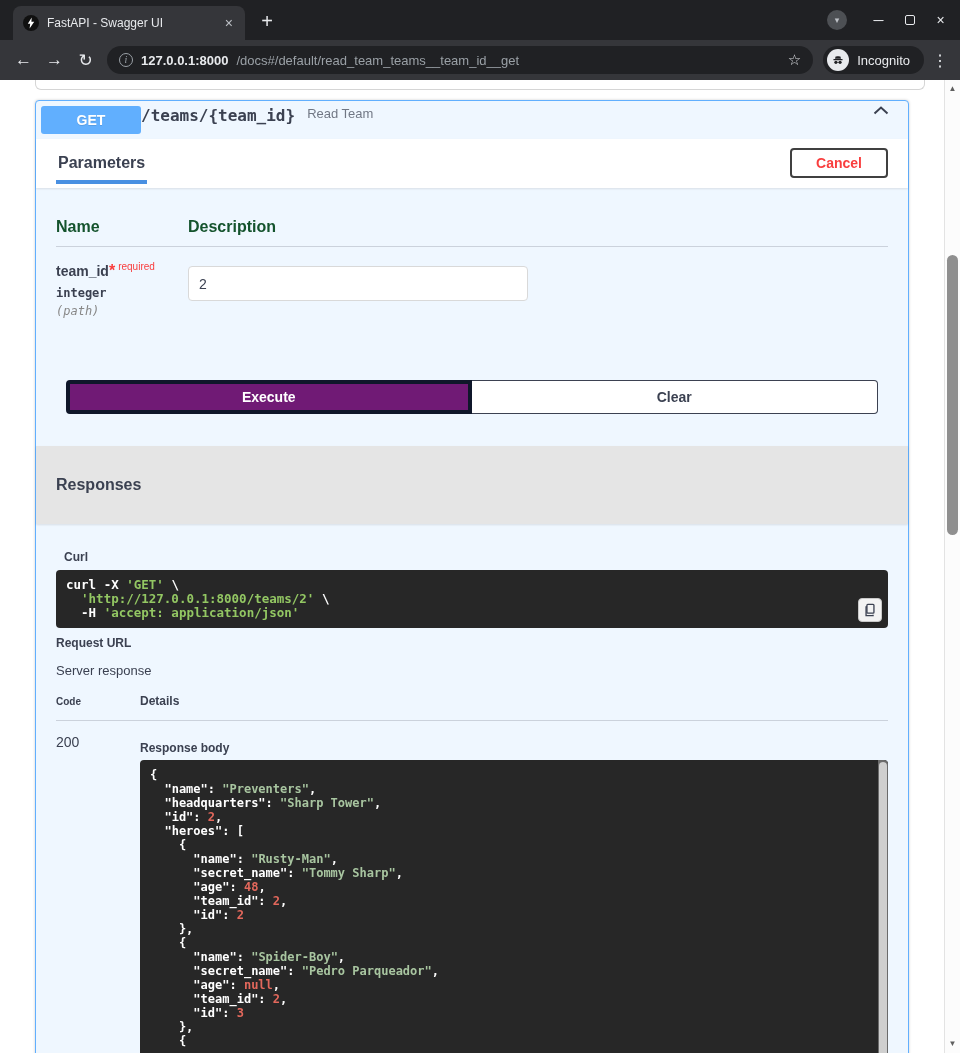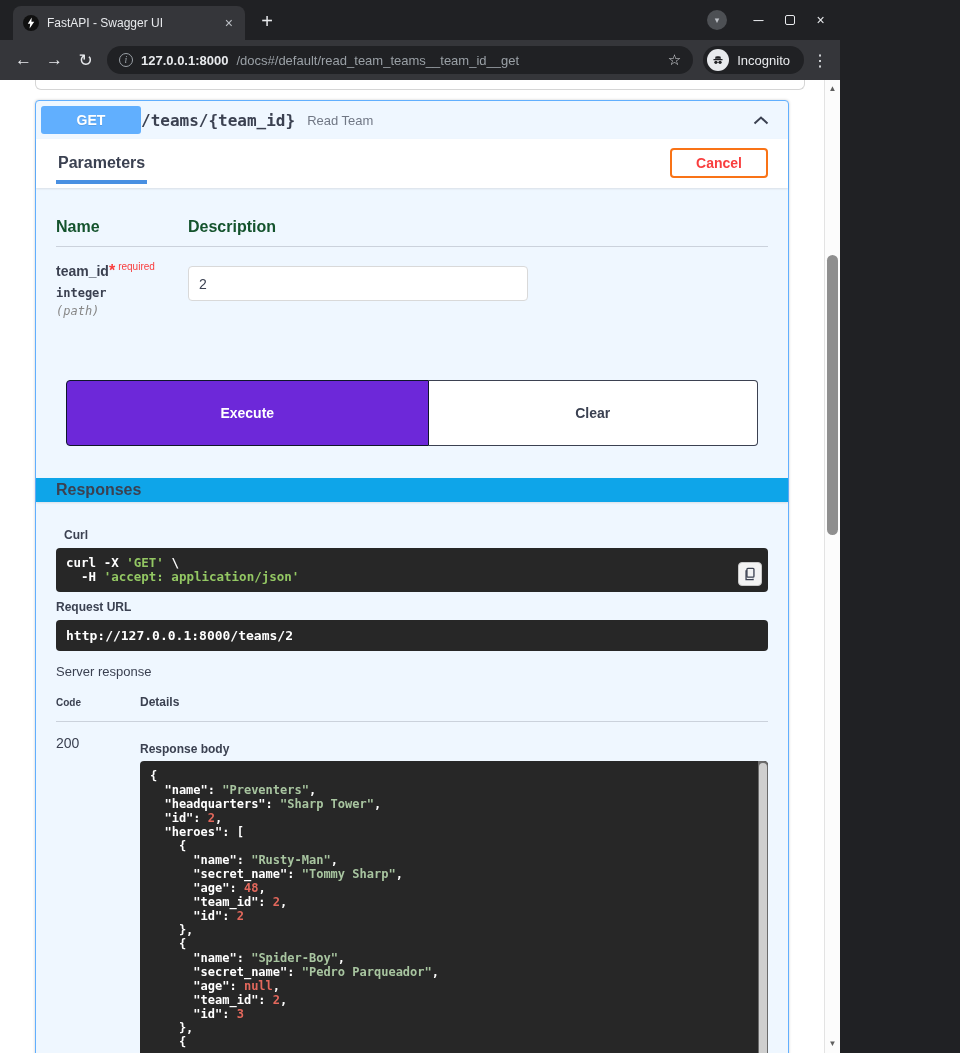--- a/index.html
+++ b/index.html
@@ -2,21 +2,21 @@
 <html><head>
 <meta charset="utf-8">
 <style>
   * { box-sizing: border-box; }
   html,body { margin:0; padding:0; }
   body {
     width:960px; height:1053px; overflow:hidden;
     background:#202124;
     font-family:"Liberation Sans", sans-serif;
   }
-  .window { width:840px; height:1053px; display:flex; flex-direction:column; }
+  .window { width:960px; height:1053px; display:flex; flex-direction:column; }
 
   
   .tabstrip { height:40px; background:#202124; display:flex; align-items:flex-end; position:relative; flex-shrink:0; }
   .tab { height:34px; width:232px; background:#35363a; border-radius:8px 8px 0 0; margin-left:13px;
          display:flex; align-items:center; padding:0 10px; gap:8px; }
   .favicon { width:16px; height:16px; flex-shrink:0; }
   .tab-title { color:#e8eaed; font-size:12px; flex:1; white-space:nowrap; overflow:hidden; }
   .tab-close { color:#bdc1c6; font-size:14px; line-height:14px; padding:0 2px; cursor:default; }
   .new-tab { color:#e8eaed; font-size:20px; width:28px; height:28px; margin:0 0 5px 8px;
              display:flex; align-items:center; justify-content:center; }
@@ -42,54 +42,54 @@
   .incognito-label { color:#e8eaed; font-size:13px; }
   .menu-dots { color:#e8eaed; font-size:16px; width:24px; text-align:center; }
 
   
   .viewport { flex:1; display:flex; overflow:hidden; background:#ffffff; }
   .page { flex:1; overflow:hidden; background:#ffffff; }
   .remnant { height:10px; margin:0 19px 10px 35px; border:1px solid #d5d5d5; border-top:none; border-radius:0 0 6px 6px; }
 
   .opblock { margin:0 35px; border:1px solid #61affe; border-radius:4px; background:#eff7ff;
              box-shadow:0 0 3px rgba(0,0,0,.19); }
-  .opblock-header { display:flex; align-items:center; padding:5px; }
+  .opblock-header { display:flex; align-items:flex-start; padding:5px; }
   .method-badge { background:#61affe; color:#fff; font-weight:bold; font-size:14px; min-width:100px;
                   text-align:center; padding:6px 15px; border-radius:3px; text-shadow:0 1px 0 rgba(0,0,0,.1); }
   .op-path { font-family:"DejaVu Sans Mono",monospace; font-weight:bold; font-size:16px; color:#3b4151; }
   .op-summary { font-size:13px; color:#3b4151; opacity:.7; margin-left:12px; }
   .collapse-arrow { margin-left:auto; margin-right:14px; display:flex; align-items:center; }
 
   .section-header { background:#fff; padding:12px 20px 4px; display:flex; justify-content:space-between;
                     align-items:flex-end; height:49px; box-shadow:0 1px 2px rgba(0,0,0,.1); }
   .tab-item { border-bottom:4px solid #4990e2; padding:12px 2px 8px; }
   .tab-label { font-size:16px; font-weight:bold; color:#3b4151; }
-  .btn-cancel { border:2px solid #f97316; color:#f93e3e; background:transparent; font-weight:bold;
+  .btn-cancel { border:2px solid #404040; color:#f93e3e; background:transparent; font-weight:bold;
                 font-size:14px; padding:5px 24px; border-radius:4px; margin-bottom:6px; font-family:inherit; }
 
   .params { padding:30px 20px 32px; }
   .param-head { display:grid; grid-template-columns:132px 1fr; padding-bottom:10px;
                 border-bottom:1px solid rgba(59,65,81,.2); }
   .th { font-size:16px; font-weight:bold; color:#14532d; }
   .param-row { display:grid; grid-template-columns:132px 1fr; padding-top:14px; }
   .param-name { font-size:14px; font-weight:bold; color:#3b4151; }
   .required-star { color:#f93e3e; font-weight:bold; }
   .required-label { color:#f93e3e; font-size:10px; vertical-align:super; padding-left:3px; font-weight:normal; }
   .param-type { font-family:"DejaVu Sans Mono",monospace; font-size:12px; font-weight:bold; color:#3b4151; margin-top:6px; }
   .param-in { font-family:"DejaVu Sans Mono",monospace; font-size:12px; font-style:italic; color:#888; margin-top:4px; }
   .param-input { width:340px; height:35px; border:1px solid #d9d9d9; border-radius:4px; padding:8px 10px;
                  font-size:14px; color:#3b4151; margin-top:5px; background:#fff; font-family:inherit; }
 
   .execute-row { display:flex; margin:62px 10px 0; }
-  .btn-execute { flex:1; background:#6d28d9; color:#fff; font-weight:bold; font-size:14px; padding:24px;
-                 border:1px solid #0f172a; border-radius:4px 0 0 4px; font-family:inherit; }
+  .btn-execute { flex:1; background:#701a75; color:#fff; font-weight:bold; font-size:14px; padding:4px;
+                 border:4px solid #0f172a; border-radius:4px 0 0 4px; font-family:inherit; }
   .btn-clear { flex:1; background:#fff; color:#3b4151; font-weight:bold; font-size:14px; padding:8px;
                border:1px solid #3b4151; border-left:none; border-radius:0 4px 4px 0; font-family:inherit; }
 
-  .responses-header { background:#0ea5e9; padding:3px 20px; box-shadow:0 1px 2px rgba(0,0,0,.1); }
+  .responses-header { background:#e5e5e5; padding:30px 20px; box-shadow:0 1px 2px rgba(0,0,0,.1); }
   .responses-title { font-size:16px; font-weight:bold; color:#3b4151; }
 
   .responses { padding:20px; }
   .small-label { font-size:12px; font-weight:bold; color:#3b4151; }
   .curl-label { margin:6px 8px 6px; }
   .code-block { background:#272727; border-radius:4px; padding:8px 10px; position:relative;
                 font-family:"DejaVu Sans Mono",monospace; font-size:12.5px; font-weight:bold; color:#fff; }
   .code-line { white-space:pre; line-height:14px; }
   .tok-c { color:#ffffff; }
   .tok-s { color:#93c763; }
@@ -223,32 +223,32 @@
 
         <div class="responses-header">
           <span class="responses-title">Responses</span>
         </div>
 
         <div class="responses">
           <div class="small-label curl-label">Curl</div>
           <div class="code-block">
             <div>
                 <div class="code-line"><span class="tok-c">curl -X </span><span class="tok-s">'GET'</span><span class="tok-c"> \</span></div>
+                <div class="code-line"><span class="tok-c">  </span><span class="tok-s">'http://127.0.0.1:8000/teams/2'</span><span class="tok-c"> \</span></div>
                 <div class="code-line"><span class="tok-c">  -H </span><span class="tok-s">'accept: application/json'</span></div>
               </div>
             <div class="copy-btn">
               <svg width="14" height="14" viewBox="0 0 16 16" fill="none" stroke="#3b4151" stroke-width="1.5">
                   <rect x="4.5" y="1.5" width="8" height="10" rx="1"></rect>
                   <path d="M11.5 13.5 v1 h-8 v-10 h1"></path>
                 </svg>
             </div>
           </div>
 
           <div class="small-label request-url-label">Request URL</div>
-          <div class="request-url-block">http://127.0.0.1:8000/teams/2</div>
 
           <div class="server-response-label">Server response</div>
 
           <div class="resp-table-head">
             <span class="code-header">Code</span>
             <span class="details-header">Details</span>
           </div>
 
           <div class="resp-row">
             <div class="status-code">200</div>

